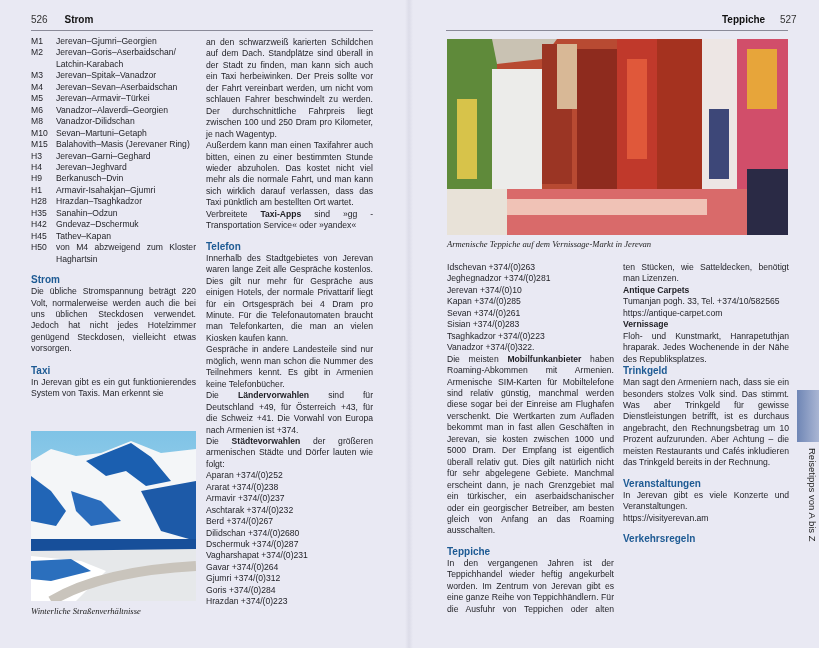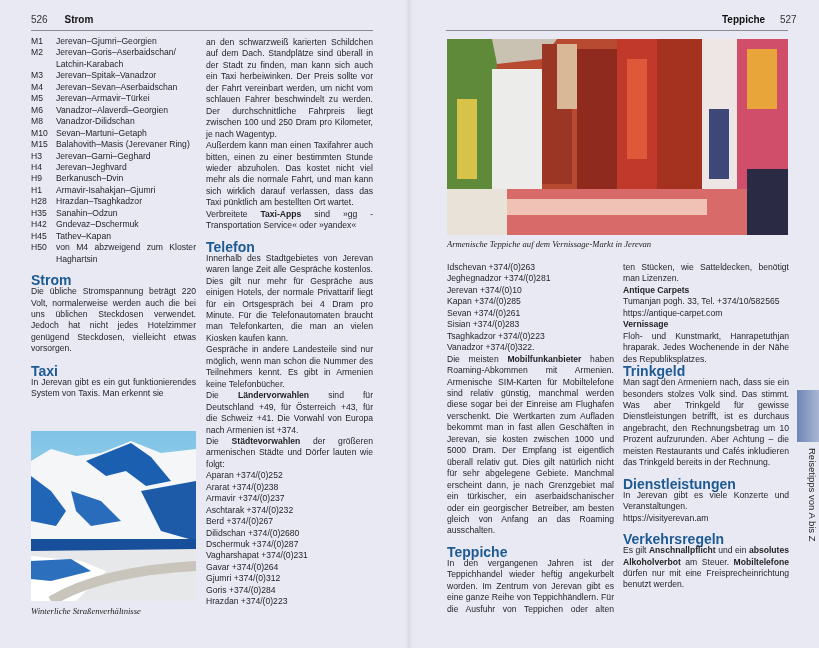--- a/index.html
+++ b/index.html
@@ -9,21 +9,21 @@
   .left{left:0;width:409px;}
   .right{left:410px;width:409px;}
   .gutter{position:absolute;left:405px;top:0;width:8px;height:648px;
     background:linear-gradient(to right,#e9e9f3,#dcdce8,#e9e9f3);}
   .hdr{position:absolute;top:14px;font-size:10px;line-height:12px;}
   .hdr .num{color:#333;font-weight:normal;text-align:center;}
   .hdr .ttl{font-weight:bold;color:#111;}
   .hdr-rule{position:absolute;top:30px;height:1px;background:#8a8a98;}
   .col{position:absolute;font-size:8.6px;line-height:11.45px;text-align:justify;}
   .col p{margin:0;}
-  .h{color:#1d5a93;font-weight:bold;font-size:14px;line-height:12px;margin-top:8px;}
+  .h{color:#1d5a93;font-weight:bold;font-size:10px;line-height:12px;margin-top:8px;}
   .h:first-child{margin-top:0;}
   .b{font-weight:bold;}
   .route{display:flex;}
   .route .code{width:25px;flex:none;}
   .route .txt{flex:1;text-align:justify;}
   .list p{text-align:left;}
   .photo{position:absolute;overflow:hidden;}
   .caption{position:absolute;font-family:"Liberation Serif",serif;font-style:italic;font-size:8.6px;line-height:11px;color:#222;}
   .tab{position:absolute;left:797px;top:390px;width:22px;height:52px;
     background:linear-gradient(to right,#6f86b5,#aab6d4);}
@@ -235,25 +235,22 @@
     <p>ten Stücken, wie Satteldecken, benötigt man Lizenzen.</p>
     <p class="b">Antique Carpets</p>
     <p style="text-align:left;">Tumanjan pogh. 33, Tel. +374/10/582565</p>
     <p style="text-align:left;">https://antique-carpet.com</p>
     <p class="b">Vernissage</p>
     <p>Floh- und Kunstmarkt, Hanrapetuthjan hraparak. Jedes Wochenende in der Nähe des Republiksplatzes.</p>
 
     <p class="h" style="">Trinkgeld</p>
     <p>Man sagt den Armeniern nach, dass sie ein besonders stolzes Volk sind. Das stimmt. Was aber Trinkgeld für gewisse Dienstleistungen betrifft, ist es durchaus angebracht, den Rechnungsbetrag um 10 Prozent aufzurunden. Aber Achtung – die meisten Restaurants und Cafés inkludieren das Trinkgeld bereits in der Rechnung.</p>
 
-    <p class="h" style="margin-top:9px;">Dienstleistungen</p>
+    <p class="h" style="margin-top:9px;">Veranstaltungen</p>
     <p>In Jerevan gibt es viele Konzerte und Veranstaltungen.</p>
     <p style="text-align:left;">https://visityerevan.am</p>
 
     <p class="h" style="margin-top:9px;">Verkehrsregeln</p>
-    <p>
-      <span>Es gilt </span><span class="b">Anschnallpflicht</span><span> und ein </span><span class="b">absolutes Alkoholverbot</span><span> am Steuer. </span><span class="b">Mobiltelefone</span><span> dürfen nur mit eine Freisprecheinrichtung benutzt werden.</span>
-    </p>
   </div>
 </div>
 
 <div class="tab"></div>
 <div class="vert">Reisetipps von A bis Z</div>
 
 </body></html>

